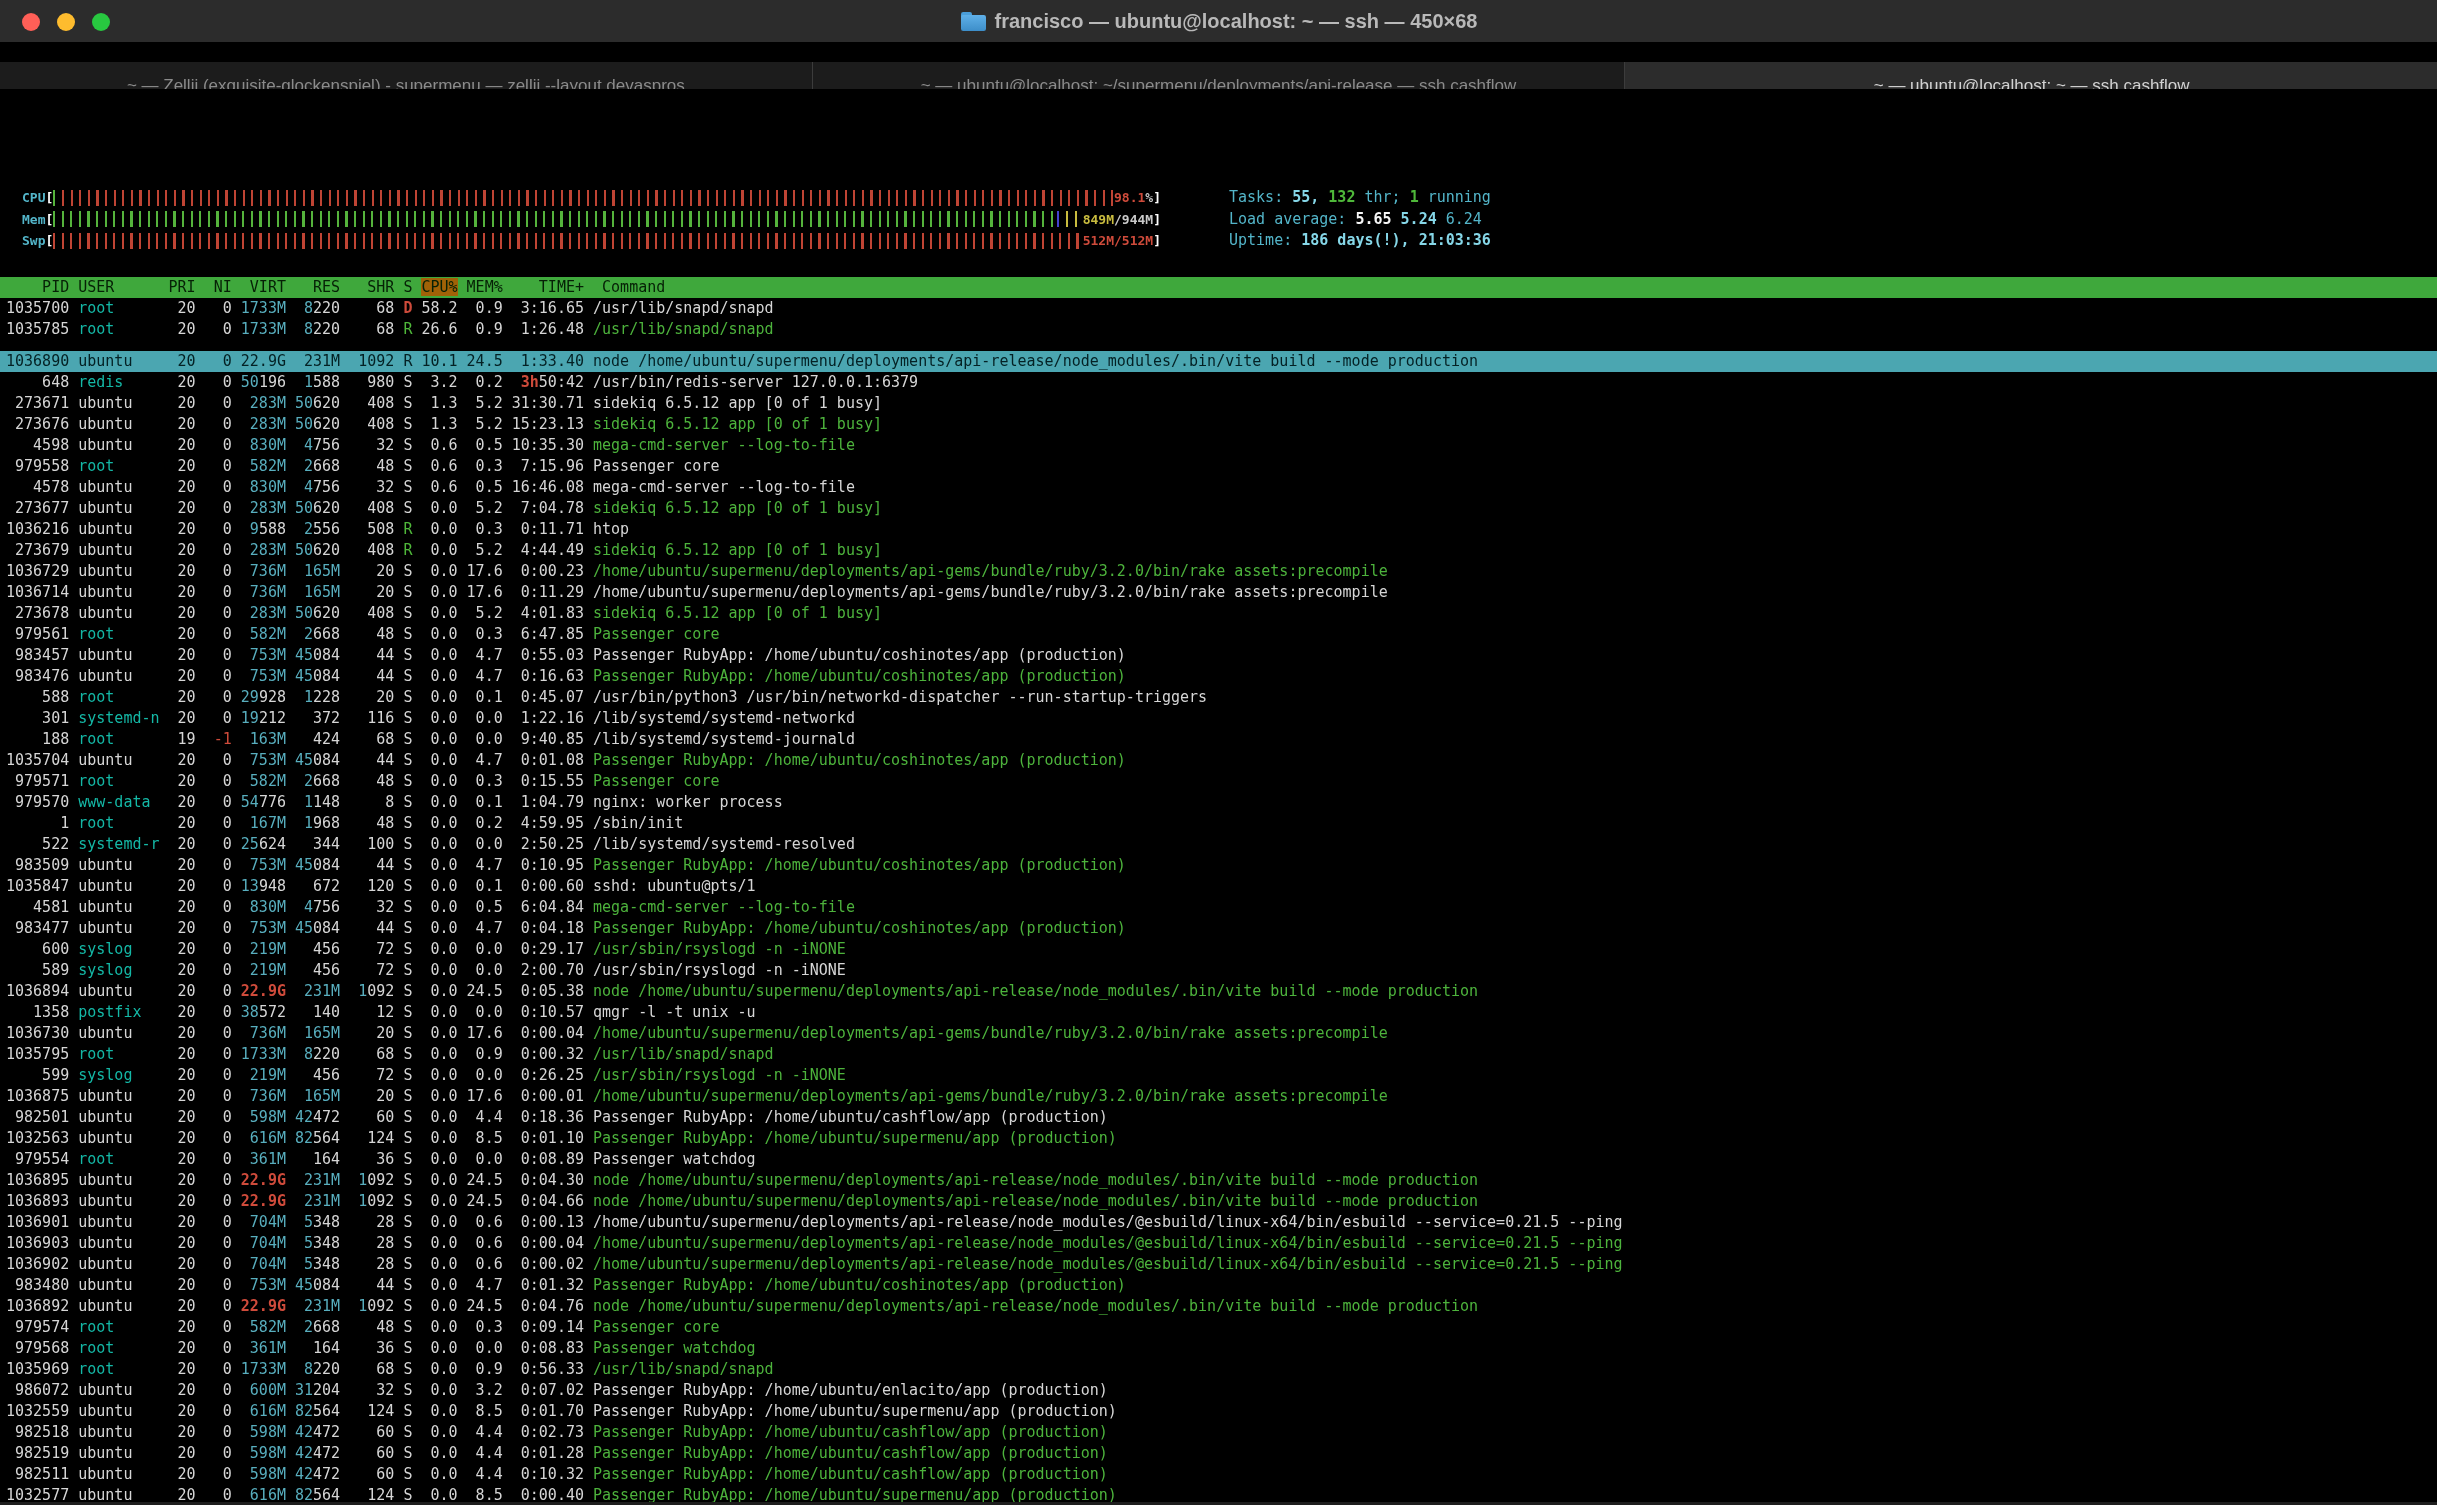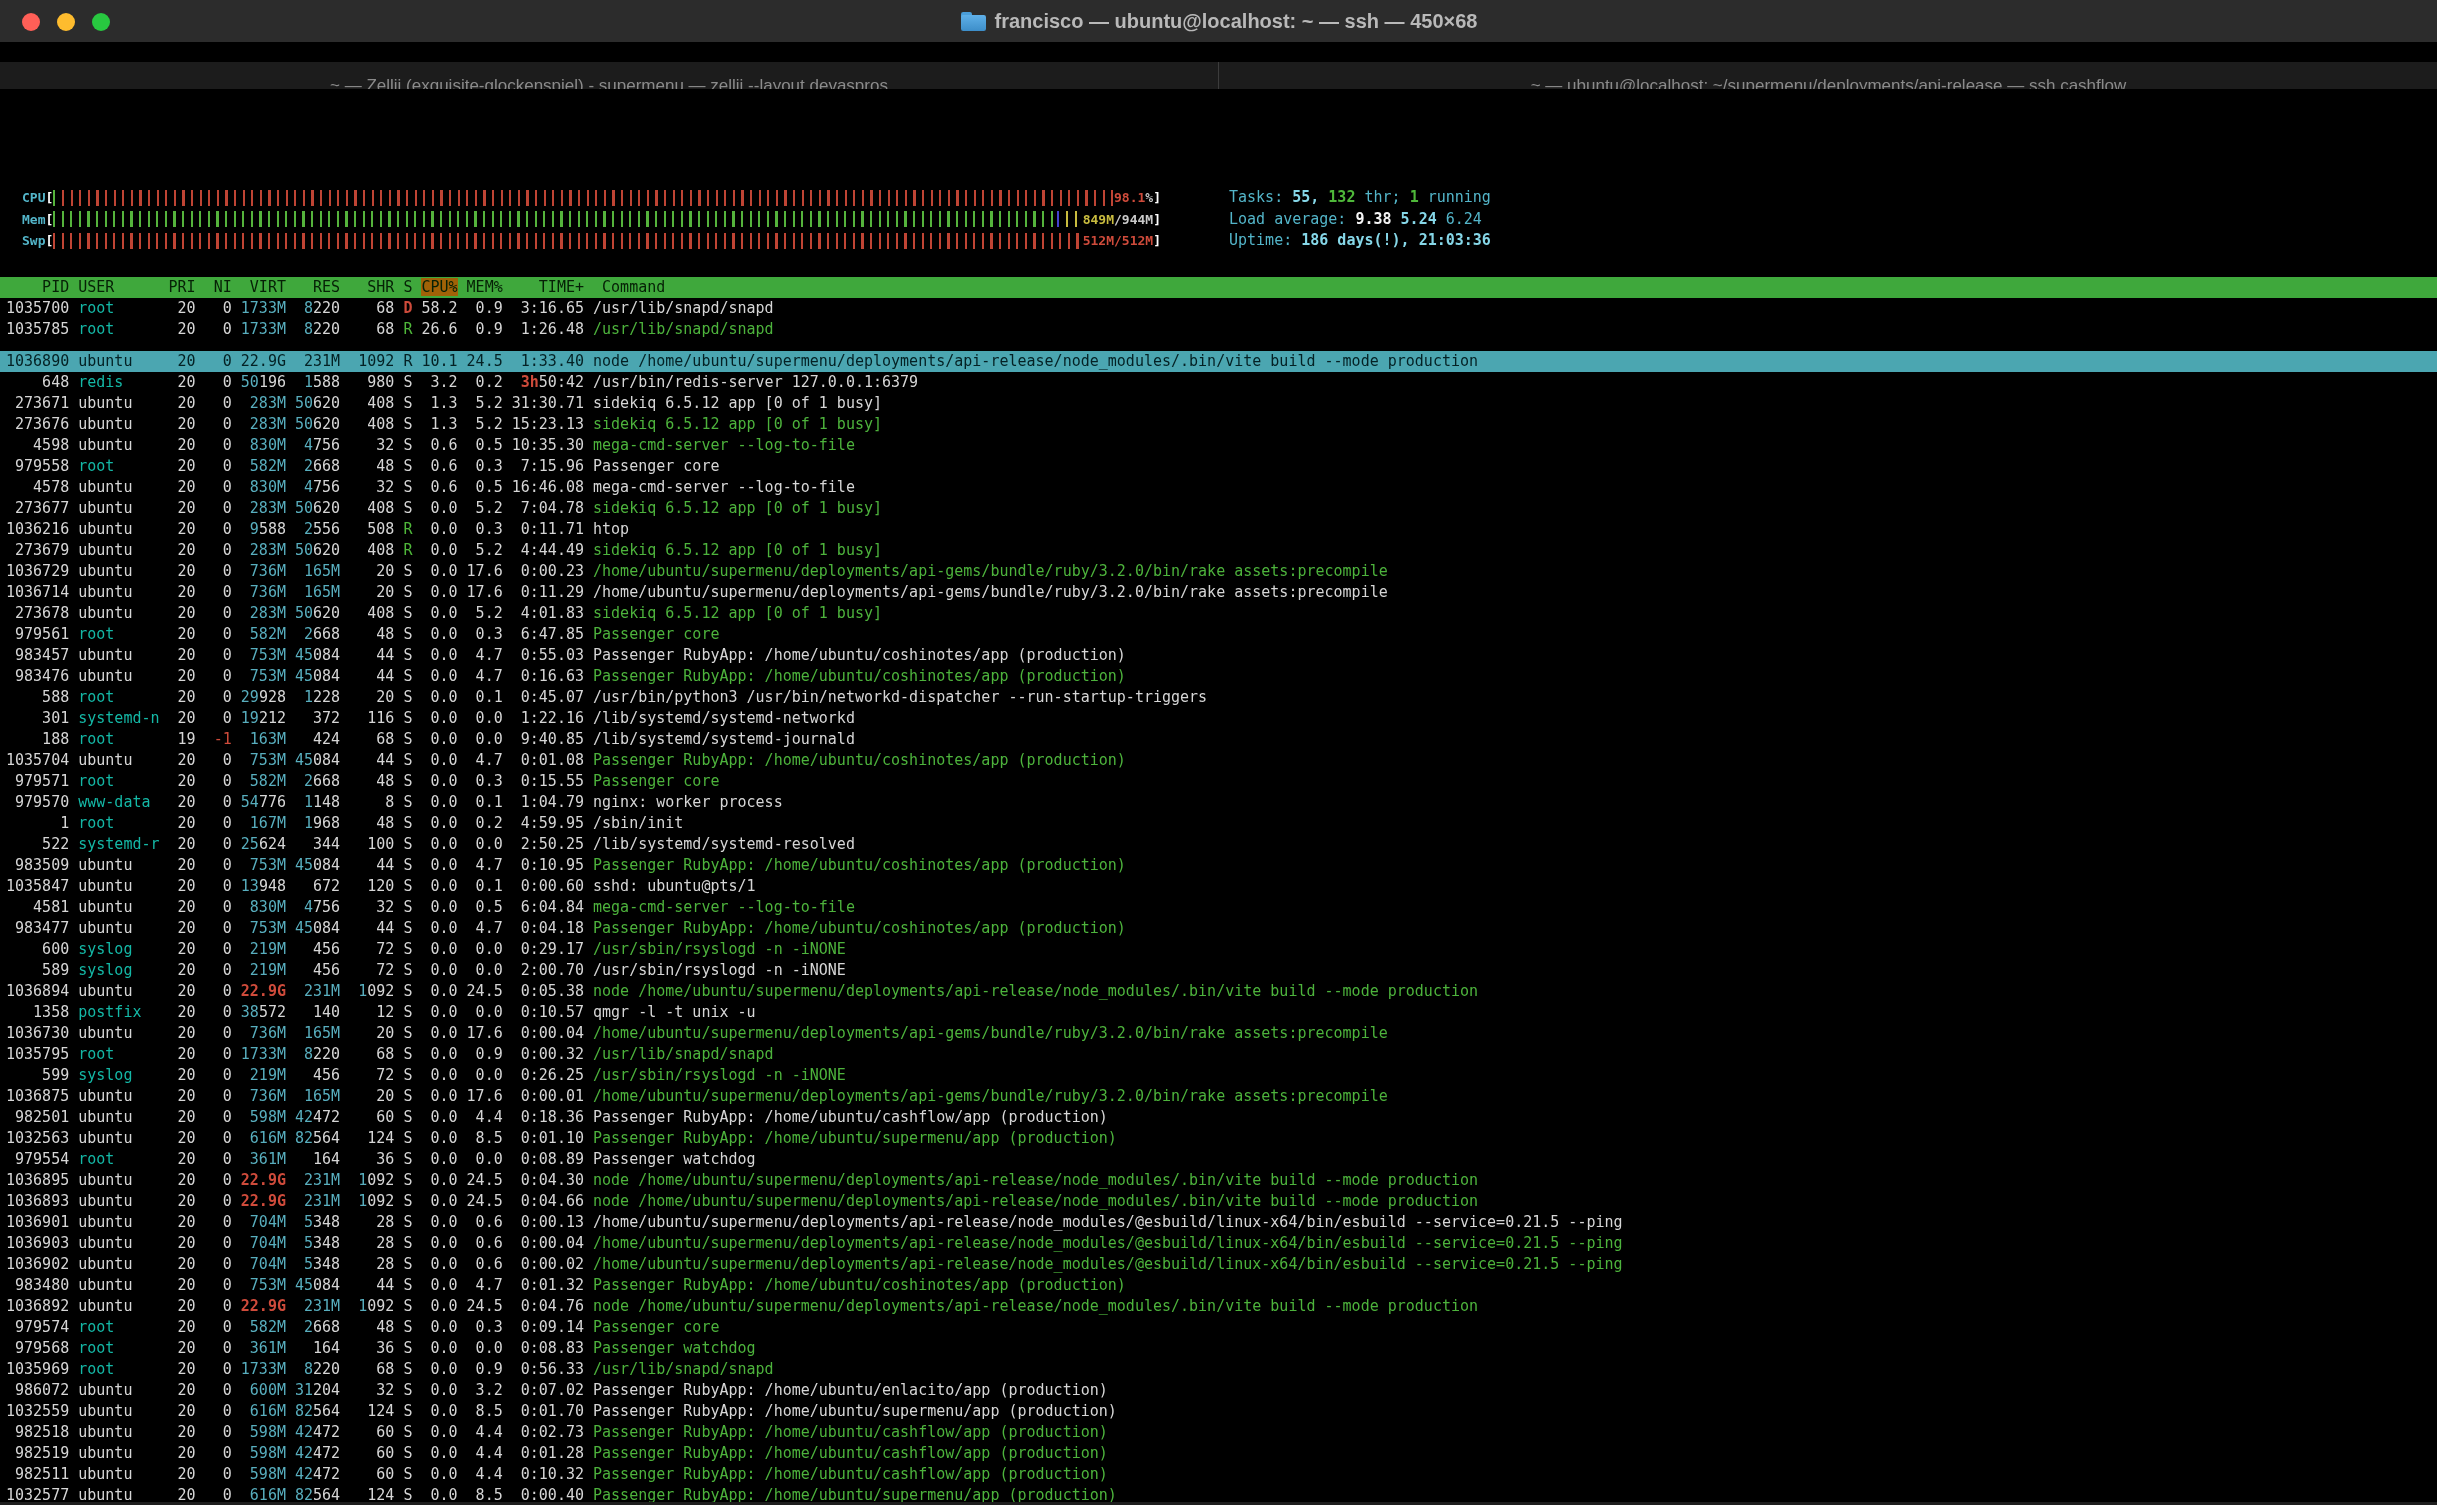--- a/index.html
+++ b/index.html
@@ -81,20 +81,23 @@
       <span>francisco — ubuntu@localhost: ~ — ssh — 450×68</span>
     </div>
   </div>
 
   <div class="tabbar">
     <div class="tab">
       <span>~ — Zellij (exquisite-glockenspiel) - supermenu — zellij --layout devaspros</span>
     </div>
     <div class="tab">
       <span>~ — ubuntu@localhost: ~/supermenu/deployments/api-release — ssh cashflow</span>
+    </div>
+    <div class="tab active">
+      <span>~ — ubuntu@localhost: ~ — ssh cashflow</span>
     </div>
   </div>
 
   <div class="term">
 
     <div class="meters">
       <div class="meter">
         <span class="mlabel">CPU</span>
           <span class="bracket">[</span>
         <span class="barwrap">
@@ -123,21 +126,21 @@
         <span class="barwrap">
           <span class="ticks t-red flex1"></span>
           <span class="mval-red b">512M/512M</span>
         </span>
           <span class="bracket">]</span>
       </div>
     </div>
 
     <div class="stats">
       <div class="statline"><span class="c-cyan">Tasks: </span><span class="c-bcyan">55, </span><span class="c-bgreen">132</span><span class="c-cyan"> thr; </span><span class="c-bgreen">1</span><span class="c-cyan"> running</span></div>
-      <div class="statline"><span class="c-cyan">Load average: </span><span class="c-bwhite">9.38 </span><span class="c-bcyan">5.24 </span><span class="c-cyan">6.24</span></div>
+      <div class="statline"><span class="c-cyan">Load average: </span><span class="c-bwhite">5.65 </span><span class="c-bcyan">5.24 </span><span class="c-cyan">6.24</span></div>
       <div class="statline"><span class="c-cyan">Uptime: </span><span class="c-bcyan">186 days(!), </span><span class="c-bcyan">21:03:36</span></div>
     </div>
 
     <div class="table">
       <div class="row header" id="hdr"><span>    PID</span><span> </span><span>USER     </span><span> </span><span>PRI</span><span> </span><span> NI</span><span> </span><span> VIRT</span><span> </span><span>  RES</span><span> </span><span>  SHR</span><span> </span><span>S</span><span> </span><span class="sortcell">CPU%</span><span> </span><span>MEM%</span><span> </span><span>   TIME+</span><span>  </span><span>Command</span></div>
       <div id="rows">
           <div class="row"><span class="c-def">1035700</span><span> </span><span class="c-dim">root     </span><span> </span><span class="c-def"> 20</span><span> </span><span class="c-def">  0</span><span> </span><span class="c-num-cyan">1733M</span><span> </span><span class="c-def"> </span><span class="c-num-cyan">8</span><span class="c-def">220</span><span> </span><span class="c-def">   </span><span class="c-def">68</span><span> </span><span class="c-red b">D</span><span> </span><span class="c-def">58.2</span><span> </span><span class="c-def"> 0.9</span><span> </span><span class="c-def"> </span><span class="c-def">3:16.65</span><span> </span><span class="cmd-w">/usr/lib/snapd/snapd</span></div>
           <div class="row"><span class="c-def">1035785</span><span> </span><span class="c-dim">root     </span><span> </span><span class="c-def"> 20</span><span> </span><span class="c-def">  0</span><span> </span><span class="c-num-cyan">1733M</span><span> </span><span class="c-def"> </span><span class="c-num-cyan">8</span><span class="c-def">220</span><span> </span><span class="c-def">   </span><span class="c-def">68</span><span> </span><span class="c-green">R</span><span> </span><span class="c-def">26.6</span><span> </span><span class="c-def"> 0.9</span><span> </span><span class="c-def"> </span><span class="c-def">1:26.48</span><span> </span><span class="cmd-g">/usr/lib/snapd/snapd</span></div>
           <div class="row sel"><span class="c-def">1036890</span><span> </span><span class="c-def">ubuntu   </span><span> </span><span class="c-def"> 20</span><span> </span><span class="c-def">  0</span><span> </span><span class="c-red b">22.9G</span><span> </span><span class="c-def"> </span><span class="c-num-cyan">231M</span><span> </span><span class="c-def"> </span><span class="c-num-cyan">1</span><span class="c-def">092</span><span> </span><span class="c-green">R</span><span> </span><span class="c-def">10.1</span><span> </span><span class="c-def">24.5</span><span> </span><span class="c-def"> </span><span class="c-def">1:33.40</span><span> </span><span class="cmd-w">node /home/ubuntu/supermenu/deployments/api-release/node_modules/.bin/vite build --mode production</span></div>
           <div class="row"><span class="c-def">    648</span><span> </span><span class="c-dim">redis    </span><span> </span><span class="c-def"> 20</span><span> </span><span class="c-def">  0</span><span> </span><span class="c-num-cyan">50</span><span class="c-def">196</span><span> </span><span class="c-def"> </span><span class="c-num-cyan">1</span><span class="c-def">588</span><span> </span><span class="c-def">  </span><span class="c-def">980</span><span> </span><span class="c-def">S</span><span> </span><span class="c-def"> 3.2</span><span> </span><span class="c-def"> 0.2</span><span> </span><span class="c-def"> </span><span class="c-red b">3h</span><span class="c-def">50:42</span><span> </span><span class="cmd-w">/usr/bin/redis-server 127.0.0.1:6379</span></div>

